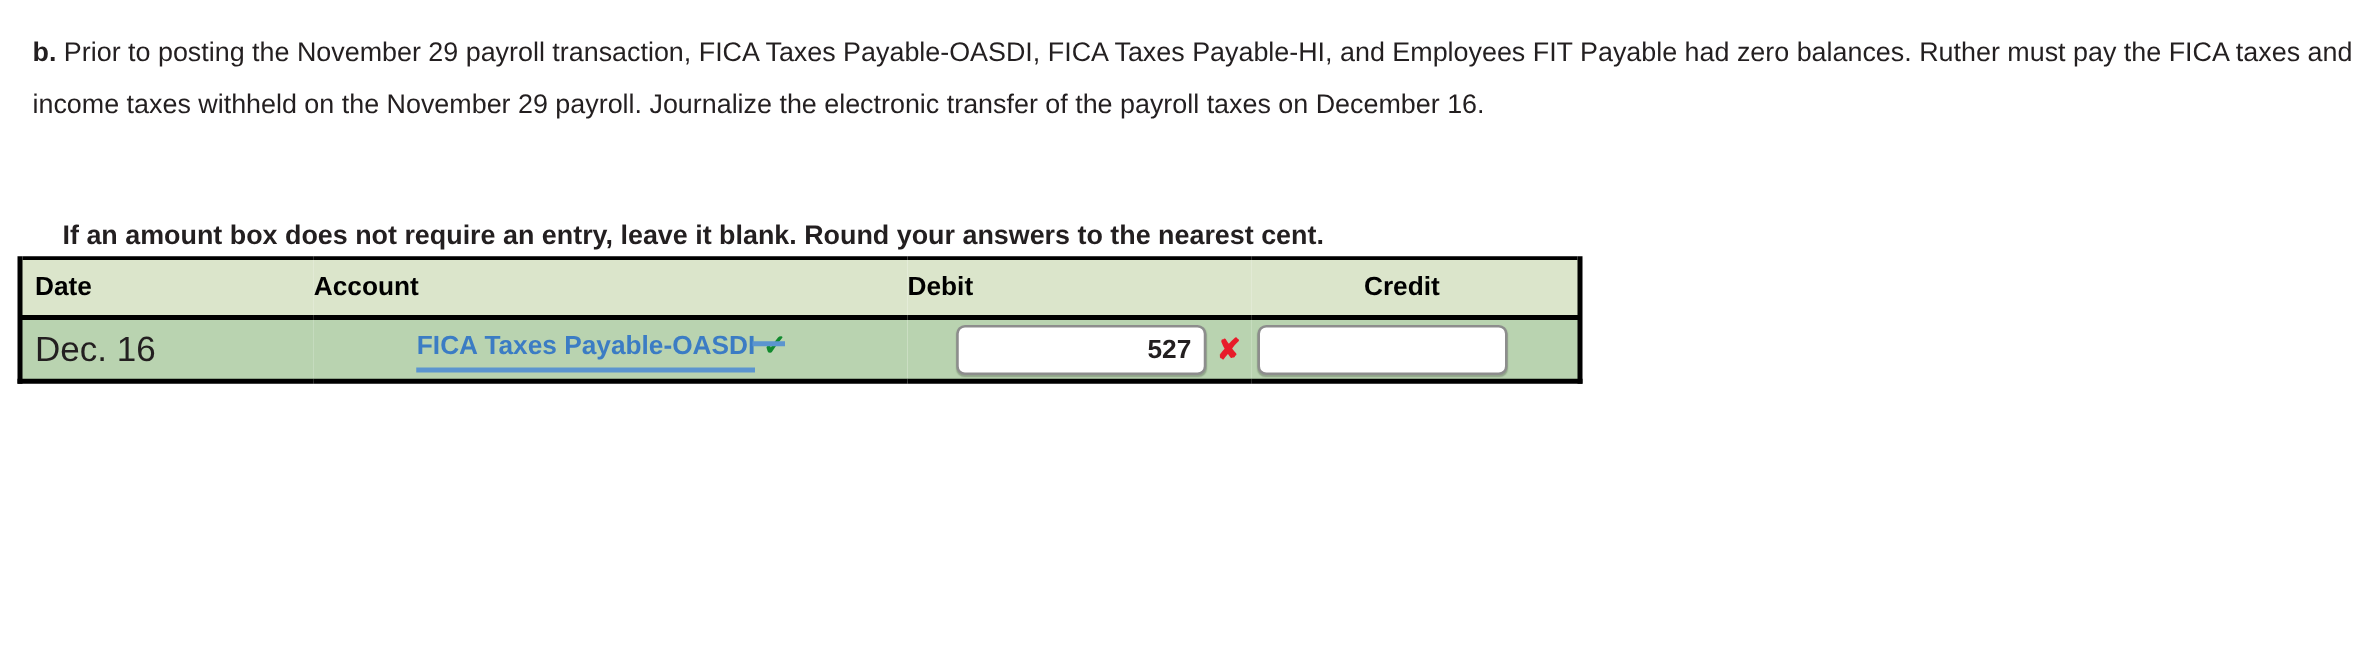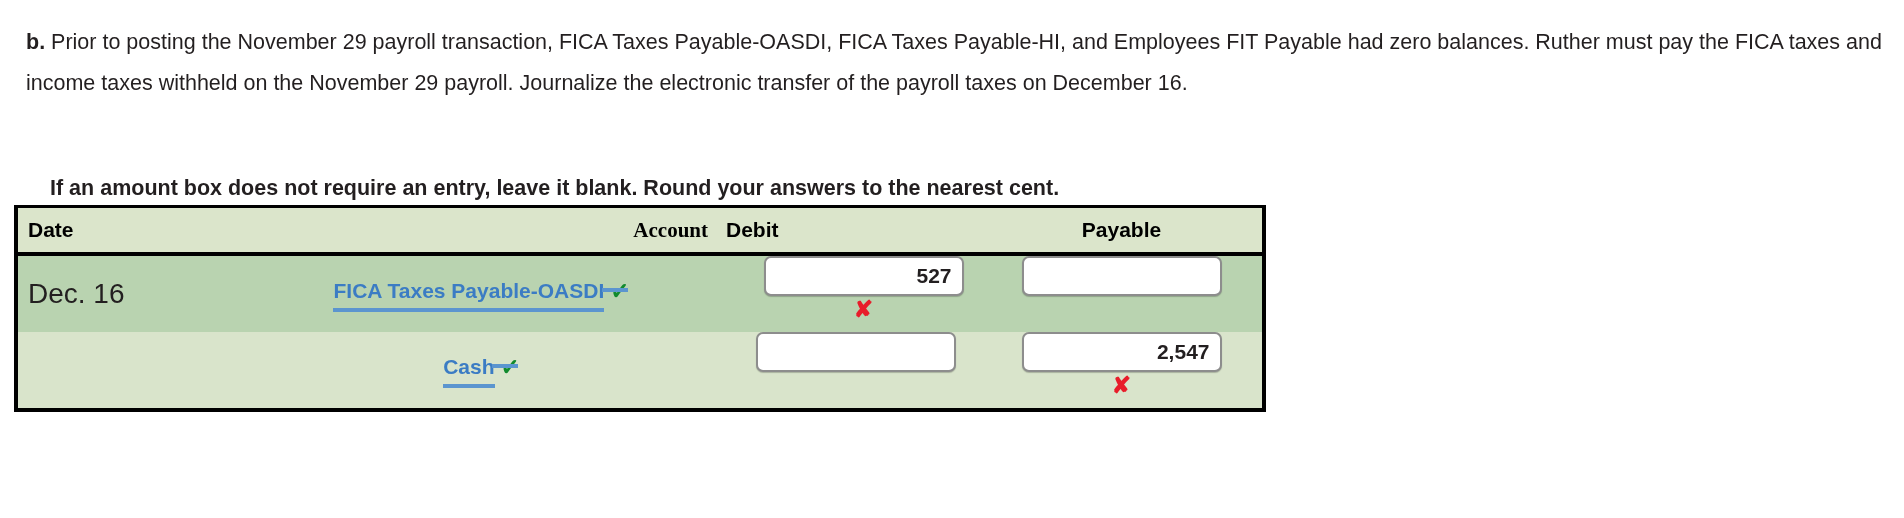--- a/index.html
+++ b/index.html
@@ -80,21 +80,21 @@
     padding: 0;
     height: 44px;
     border-bottom: 4px solid #000000;
     text-align: center;
     vertical-align: middle;
   }
   thead th.th-date {
     text-align: left;
     padding-left: 10px;
   }
-  thead th.th-acct  { text-align: right; padding-right: 18px; font-family: Liberation Serif, serif;}
+  thead th.th-acct  { text-align: left; padding-right: 18px;}
   thead th.th-debit { text-align: left; padding-right: 12px;}
   thead th.th-credit{ text-align: center; padding-right: 20px;}
 
   tbody tr { height: 51px; }
   tbody tr.shade-dark  td { background: #b9d3b0; }
   tbody tr.shade-light td { background: #d9e4cb; }
   tbody td {
     padding: 0;
     vertical-align: middle;
     border: 0;
@@ -147,21 +147,20 @@
 
   
   td.cell-amt {
     white-space: nowrap;
     text-align: right;
   }
   .amt-row {
     display: flex;
     align-items: center;
     justify-content: flex-end;
-    flex-direction: column;
   }
   .amt-box {
     box-sizing: border-box;
     width: 200px;
     height: 40px;
     background: #ffffff;
     border: 2px solid #8d8d8d;
     border-radius: 7px;
     font-family: "Liberation Sans", sans-serif;
     font-size: 21px;
@@ -205,21 +204,21 @@
         <col class="c-date">
         <col class="c-acct">
         <col class="c-debit">
         <col class="c-credit">
       </colgroup>
       <thead>
         <tr>
           <th class="th-date">Date</th>
           <th class="th-acct">Account</th>
           <th class="th-debit">Debit</th>
-          <th class="th-credit">Payable</th>
+          <th class="th-credit">Credit</th>
         </tr>
       </thead>
       <tbody>
 
         <tr class="shade-dark">
           <td class="cell-date">Dec. 16</td>
           <td class="cell-acct">
             <span class="acct-holder">
               <span class="acct-link">FICA Taxes Payable-OASDI</span><span class="acct-check">✓</span><span class="acct-underline-tail"></span>
             </span>
@@ -233,38 +232,18 @@
           <td class="cell-amt pad-right-20">
             <span class="amt-row">
               <input class="amt-box" type="text" readonly="" value="" style="">
               <span class="mark none"></span>
             </span>
           </td>
         </tr>
 
 
 
-        <tr class="shade-light">
-          <td class="cell-date"></td>
-          <td class="cell-acct">
-            <span class="acct-holder">
-              <span class="acct-link">Cash</span><span class="acct-check">✓</span><span class="acct-underline-tail"></span>
-            </span>
-          </td>
-          <td class="cell-amt pad-right-16">
-            <span class="amt-row">
-              <input class="amt-box" type="text" readonly="" value="" style="">
-              <span class="mark none"></span>
-            </span>
-          </td>
-          <td class="cell-amt pad-right-20">
-            <span class="amt-row">
-              <input class="amt-box" type="text" readonly="" value="2,547" style="">
-              <span class="mark x">✘</span>
-            </span>
-          </td>
-        </tr>
 
       </tbody>
     </table>
   </div>
 
 </div>
 
 </body></html>

